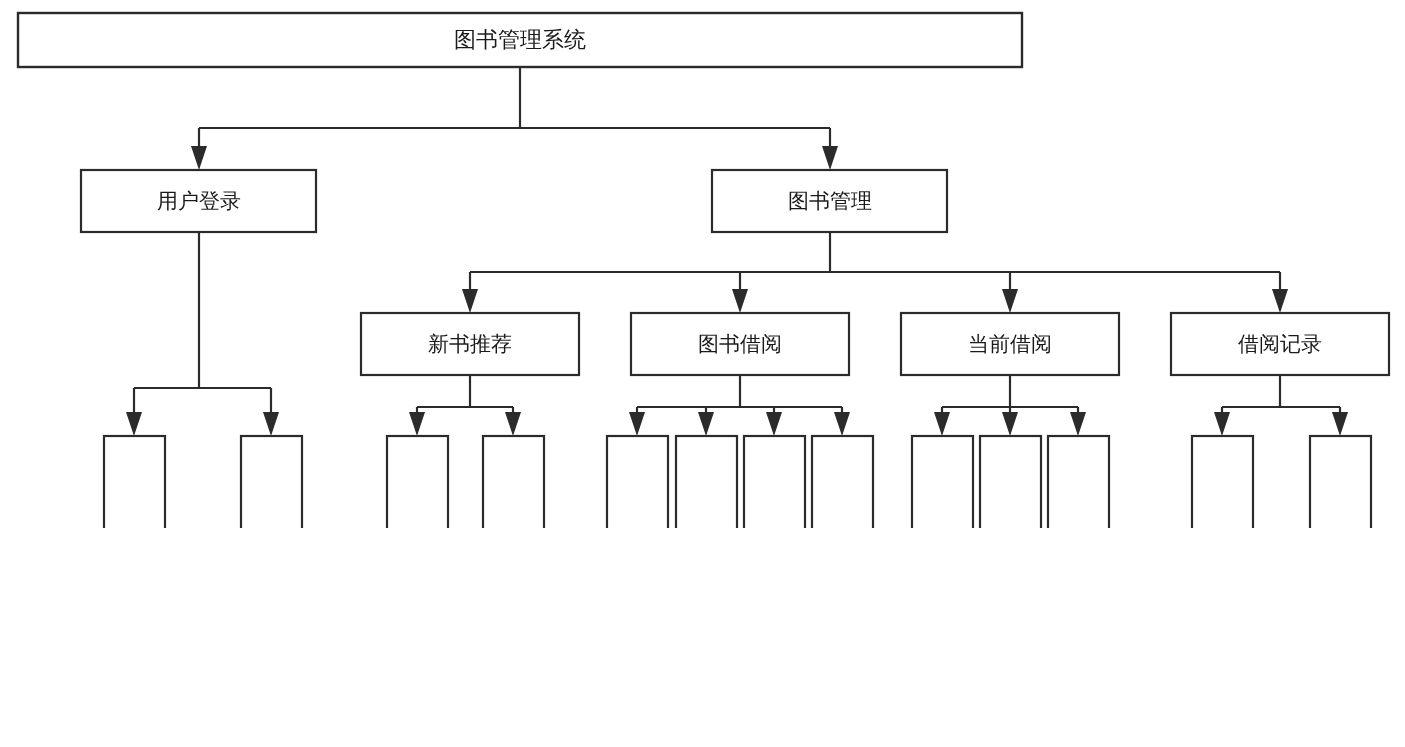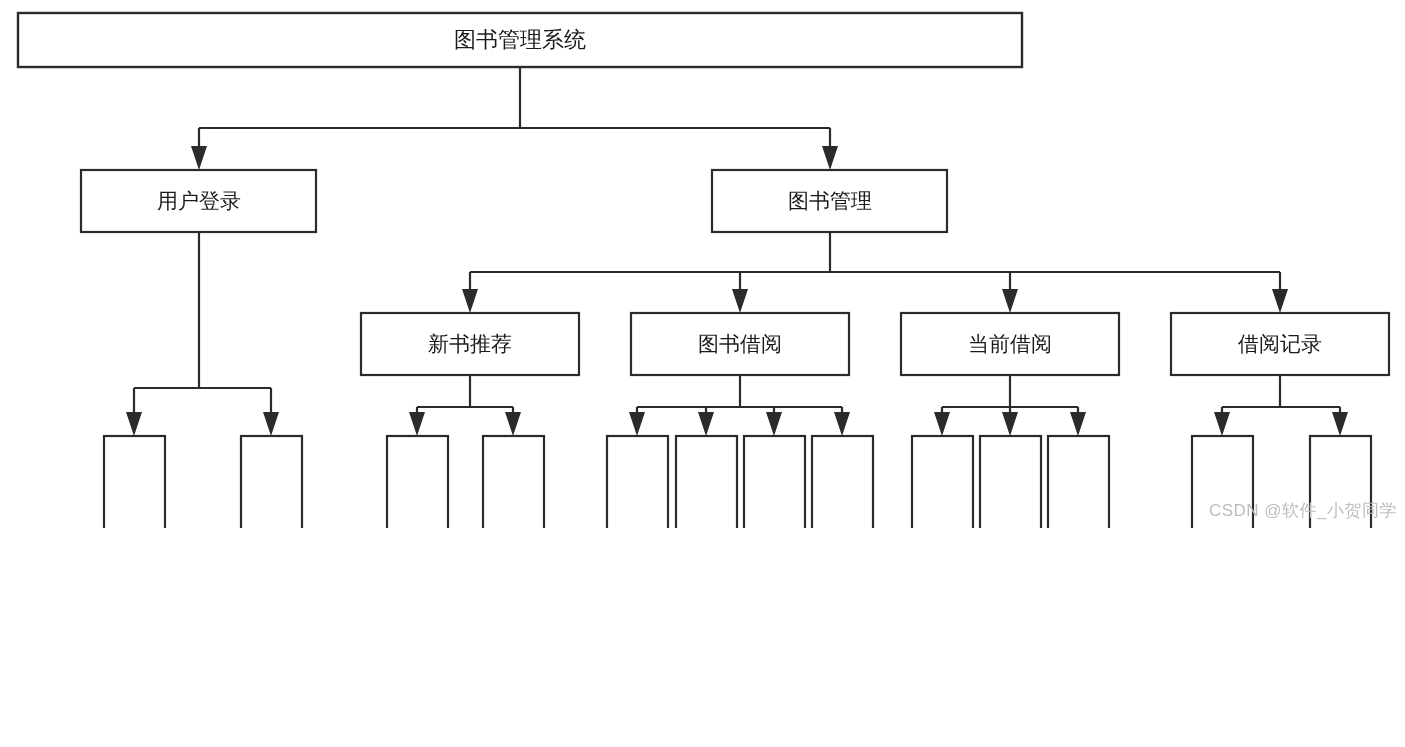--- a/index.html
+++ b/index.html
@@ -213,14 +213,13 @@
   <div class="leaf-label" style="left:744px; top:443px;  width:61px; height:288px;">编辑图书（管理员）</div>
   <div class="leaf-label" style="left:812px; top:505px;  width:61px; height:225px;">借阅图书</div>
 
   <div class="leaf-label" style="left:912px; top:505px;  width:61px; height:225px;">查询图书</div>
   <div class="leaf-label" style="left:980px; top:505px;  width:61px; height:225px;">归还图书</div>
   <div class="leaf-label" style="left:1048px; top:443px; width:61px; height:288px;">确认归还（管理员）</div>
 
   <div class="leaf-label" style="left:1192px; top:472px; width:61px; height:258px;">新增借阅记录</div>
   <div class="leaf-label" style="left:1310px; top:472px; width:61px; height:258px;">查询借阅记录</div>
 
-  <div class="watermark">CSDN @软件_小贺同学</div>
 </div>
 
 </body></html>

